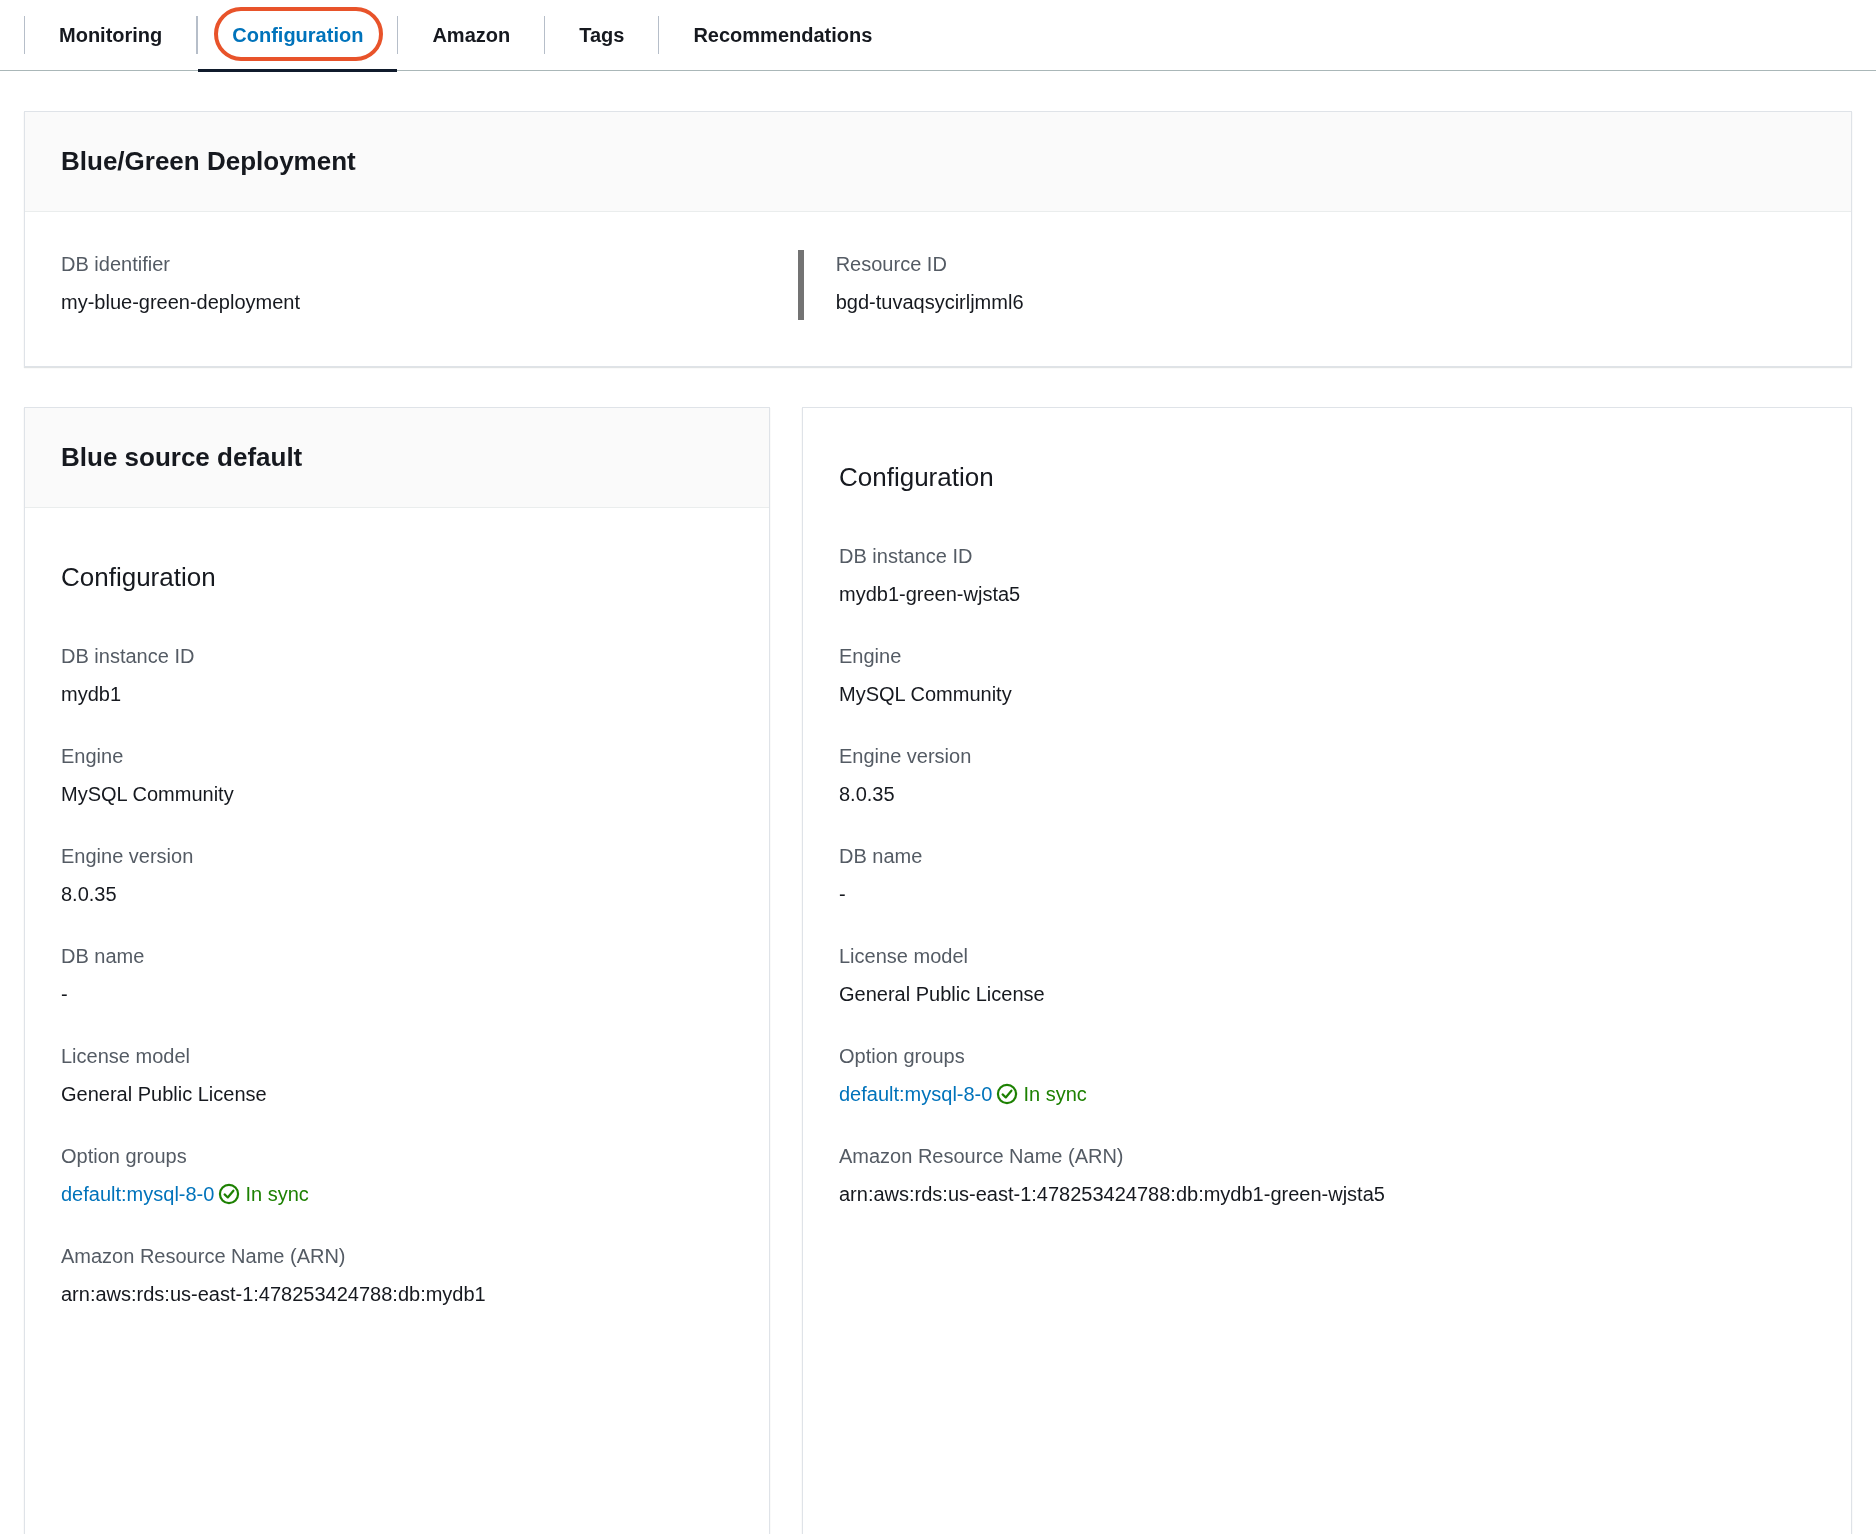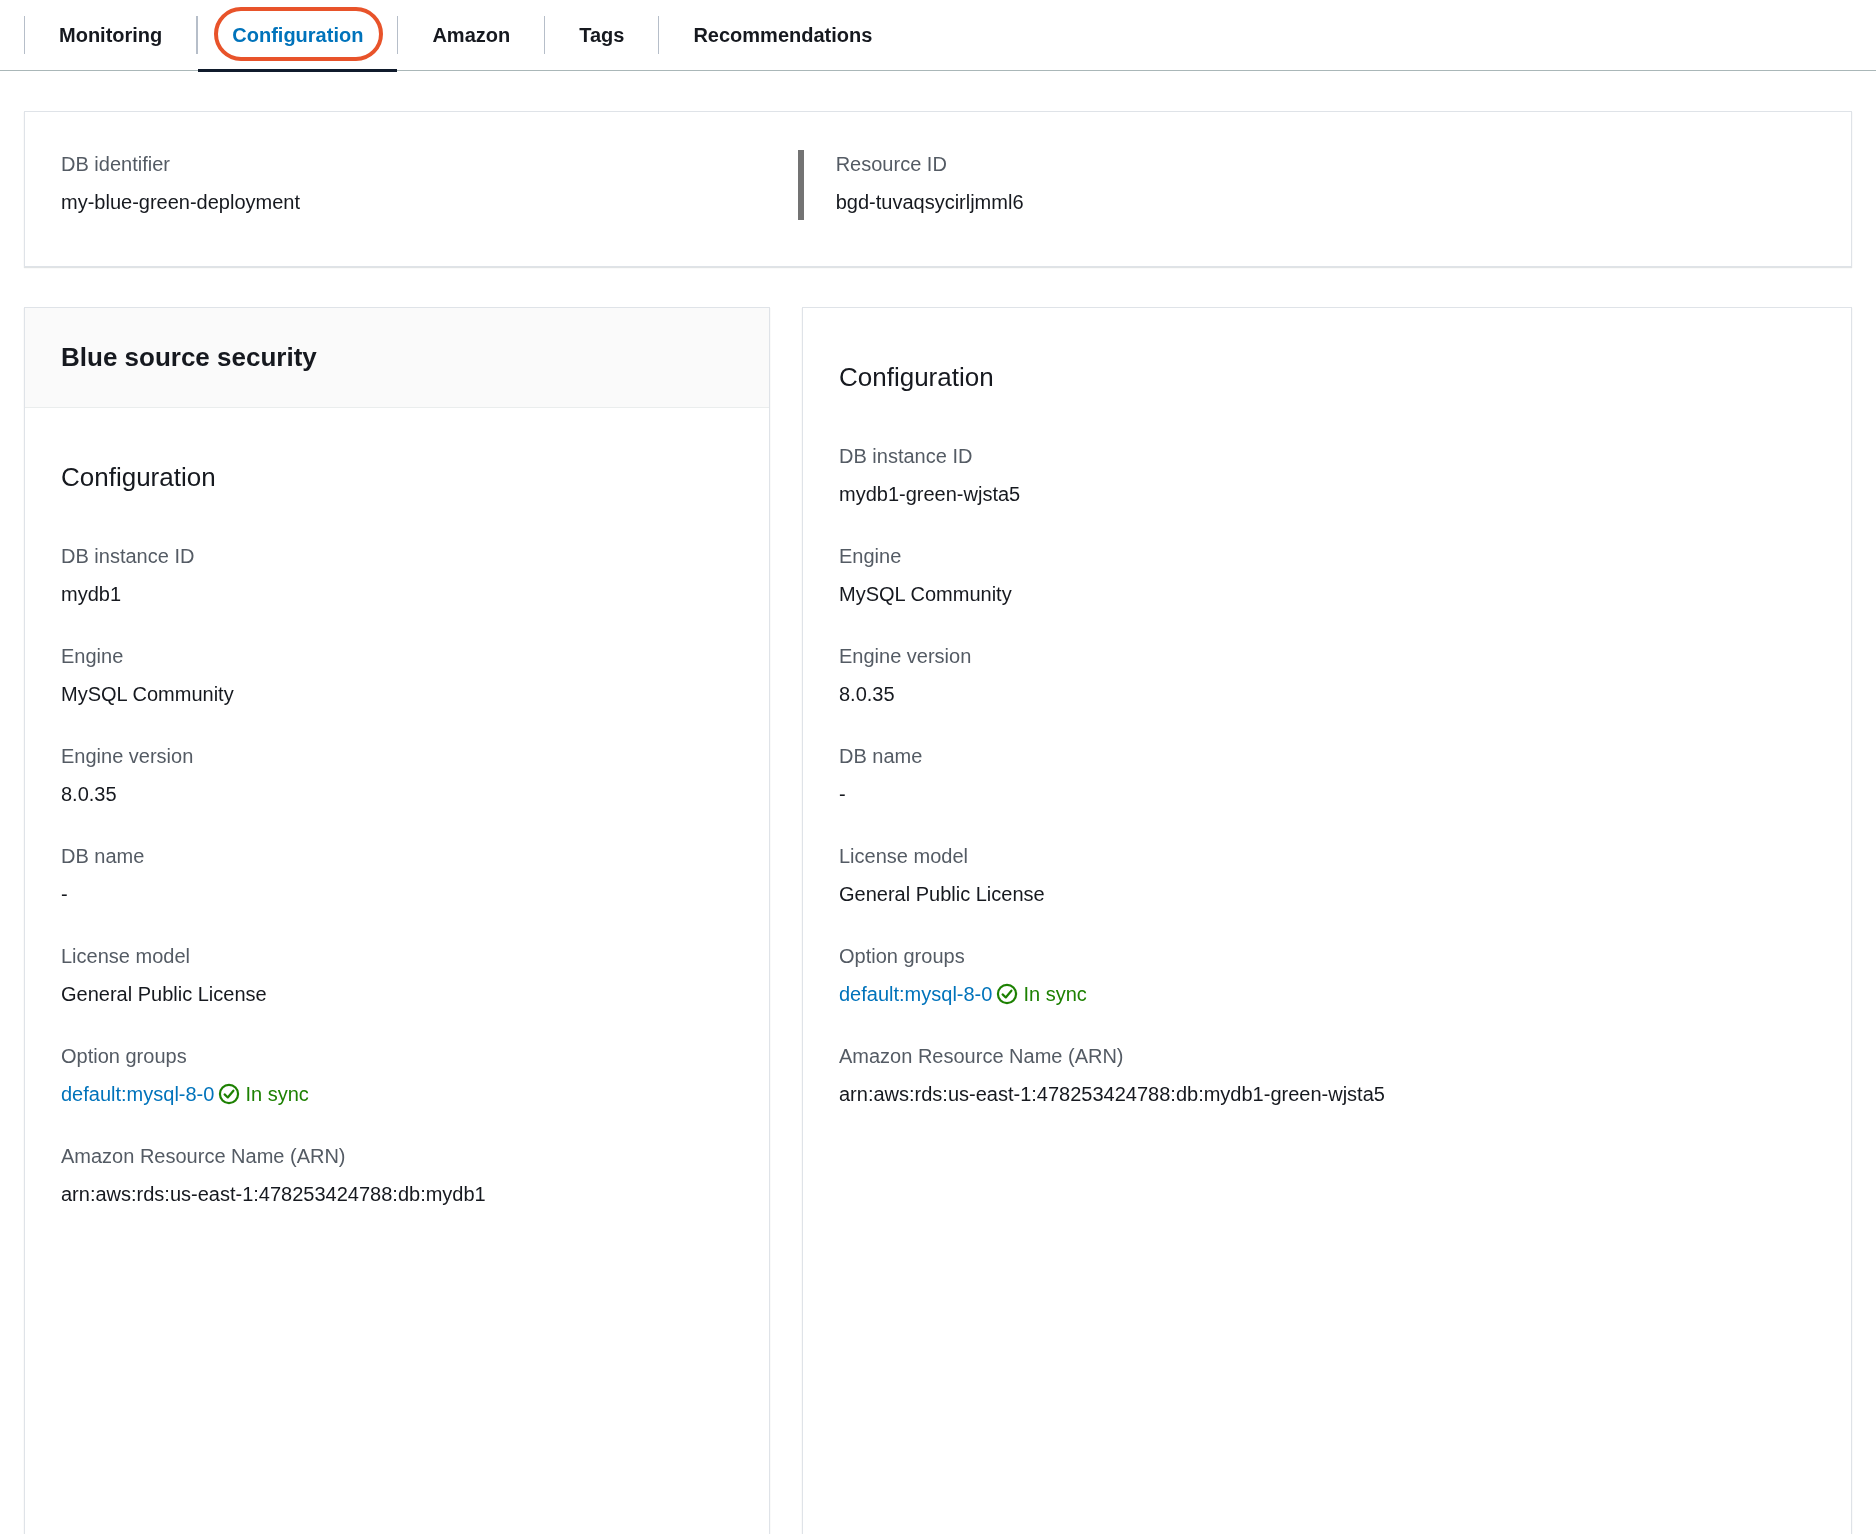--- a/index.html
+++ b/index.html
@@ -132,41 +132,44 @@
   <div class="tab">
       <span>Tags</span>
     </div>
   <span class="tab-sep"></span>
   <div class="tab">
       <span>Recommendations</span>
     </div>
 </nav>
 
 <section class="card deployment-card">
+  <div class="card-header">
+    <h2 class="card-title" style="margin:0">Blue/Green Deployment</h2>
+  </div>
   <div class="dep-content">
     <div class="dep-col1">
       <div class="field" style="margin-bottom:4px">
         <div class="field-label">DB identifier</div>
         <div class="field-value">my-blue-green-deployment</div>
       </div>
     </div>
     <div class="dep-col2">
       <div class="field" style="margin-bottom:0">
         <div class="field-label">Resource ID</div>
         <div class="field-value">bgd-tuvaqsycirljmml6</div>
       </div>
     </div>
   </div>
 </section>
 
 <div class="cards-row">
 
   <section class="card source-card blue-card">
     <div class="card-header">
-      <h2 class="card-title" style="margin:0">Blue source security</h2>
+      <h2 class="card-title" style="margin:0">Blue source default</h2>
     </div>
     <div class="card-body">
       <h3 class="section-heading">Configuration</h3>
 
       <div class="field">
         <div class="field-label">DB instance ID</div>
         <div class="field-value">mydb1</div>
       </div>
       <div class="field">
         <div class="field-label">Engine</div>

